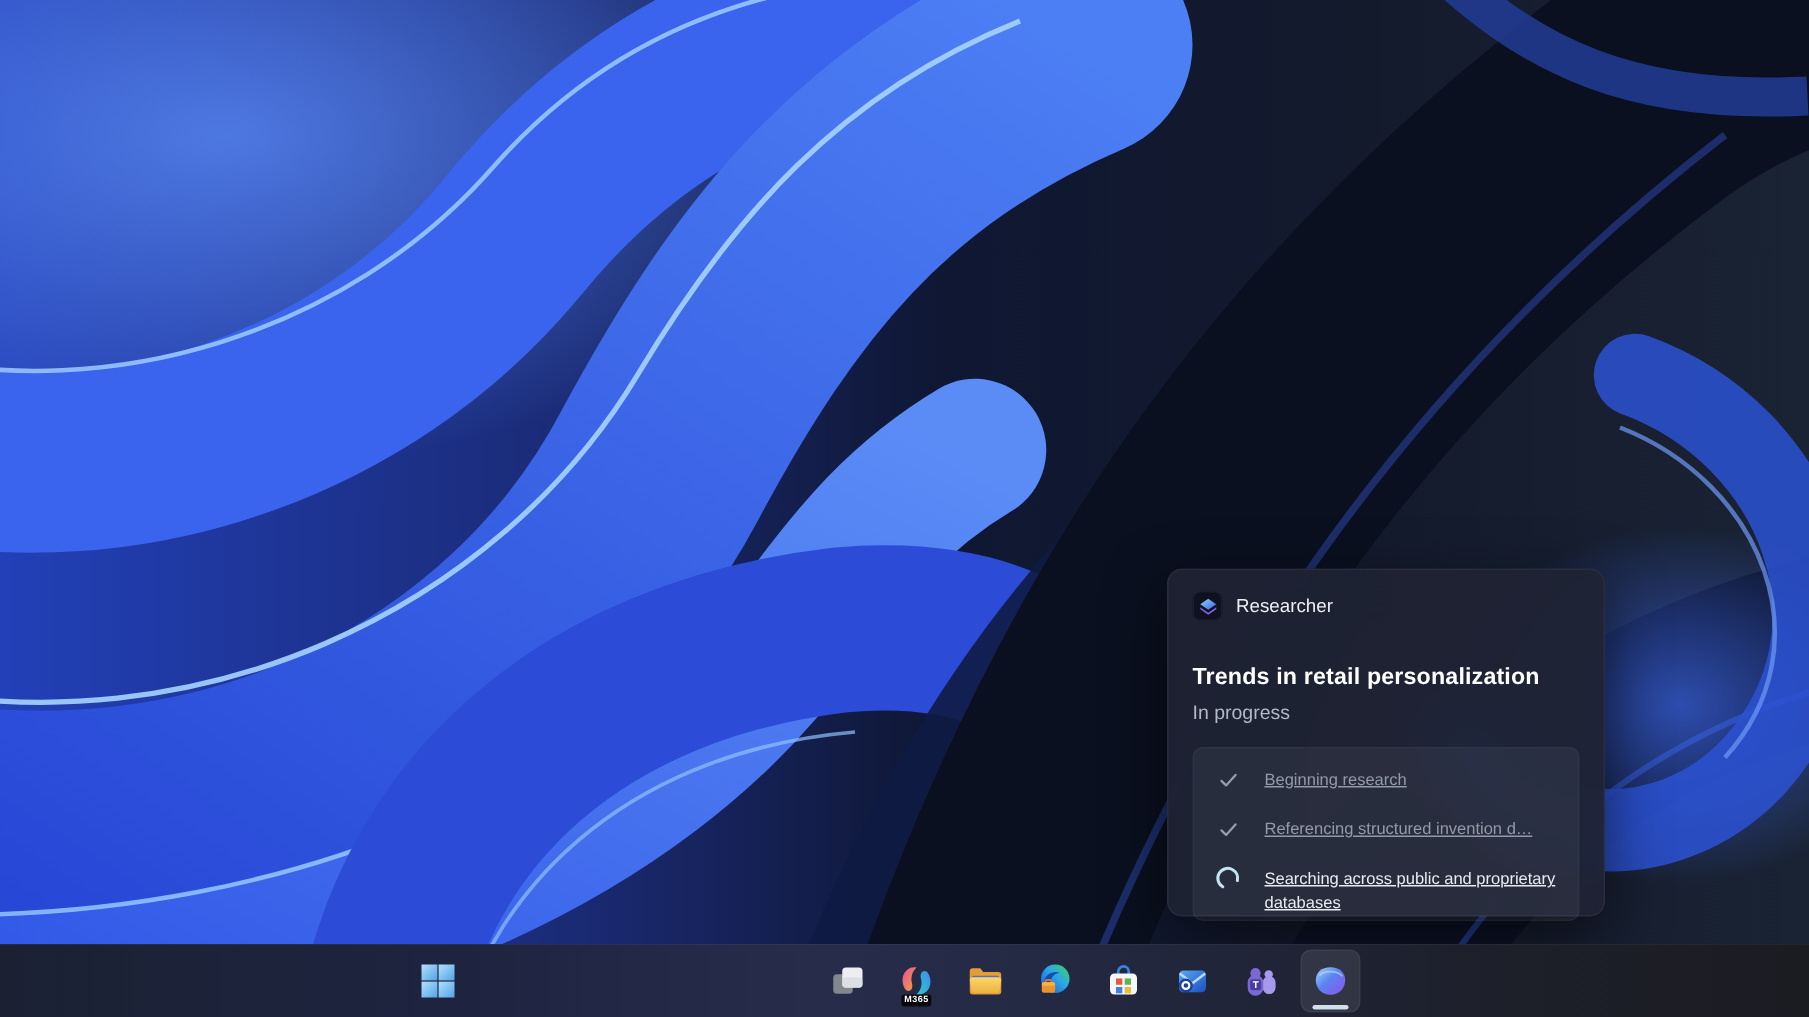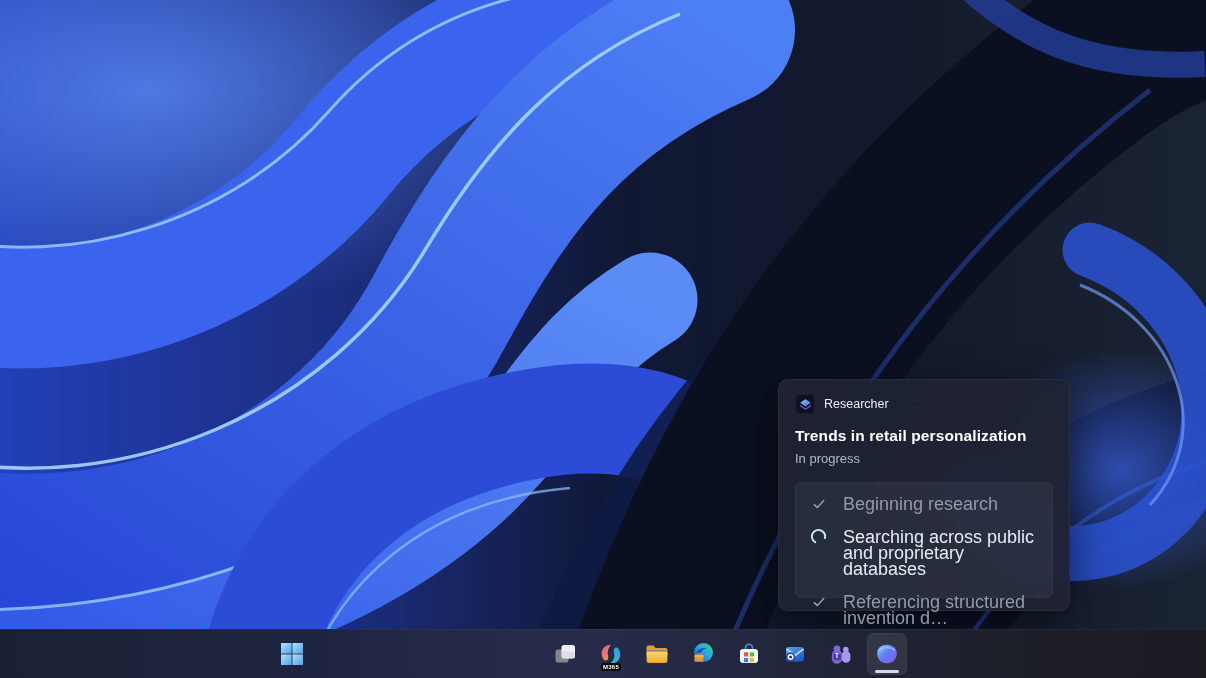--- a/index.html
+++ b/index.html
@@ -20,32 +20,32 @@
     padding:14px 16px 12px 16px;
     backdrop-filter:blur(18px);
   }
   .rp-header{display:flex;align-items:center;gap:9px;}
   .rp-badge{
     width:20px;height:20px;border-radius:5px;background:#0e1120;
     display:grid;place-items:center;flex:0 0 auto;
     box-shadow:inset 0 0 0 1px rgba(255,255,255,0.06);
   }
   .rp-appname{font-size:12.5px;color:#edeff5;}
-  .rp-title{margin-top:13px;font-size:15.5px;font-weight:700;color:#ffffff;letter-spacing:.1px;}
+  .rp-title{margin-top:29px;font-size:15.5px;font-weight:700;color:#ffffff;letter-spacing:.1px;}
   .rp-status{margin-top:6px;font-size:13px;color:#b3b9c6;}
   .rp-card{
     margin-top:16px;height:116px;box-sizing:border-box;border-radius:7px;
     background:rgba(255,255,255,0.05);
     border:1px solid rgba(255,255,255,0.035);
     padding:13px 12px 10px 14px;
   }
   .rp-step{display:flex;align-items:flex-start;gap:16px;margin-bottom:17px;}
   .rp-step:last-child{margin-bottom:0;}
   .rp-step .st-ic{width:17px;height:17px;flex:0 0 auto;display:grid;place-items:center;margin-top:-1px;}
-  .rp-step .st-label{font-size:18px;line-height:16px;}
+  .rp-step .st-label{font-size:11px;line-height:16px;text-decoration:underline;}
   .rp-step.done .st-label{color:#939aa7;}
   .rp-step.active .st-label{color:#e8ebf2;max-width:200px;}
   .spin{animation:rpspin 1.1s linear infinite;transform-origin:50% 50%;}
   @keyframes rpspin{to{transform:rotate(360deg);}}
 
   
   .taskbar{
     position:absolute;left:0;right:0;bottom:0;height:48px;z-index:5;
     background:linear-gradient(90deg,#1b2133 0%,#1e2440 26%,#272c4b 45%,#242943 58%,#1f2334 72%,#1d1f29 84%,#1b1c22 100%);
     border-top:1px solid rgba(255,255,255,0.045);
@@ -152,35 +152,35 @@
 
     <div class="rp-card">
       <div class="rp-step done">
         <span class="st-ic">
           <svg width="14" height="14" viewBox="0 0 14 14">
               <path d="M2.3,7.6 L5.4,10.6 L11.7,3.6" stroke="#969ca9" stroke-width="1.5" fill="none" stroke-linecap="round" stroke-linejoin="round"></path>
             </svg>
         </span>
         <span class="st-label">Beginning research</span>
       </div>
+      <div class="rp-step done">
+        <span class="st-ic">
+          <svg width="14" height="14" viewBox="0 0 14 14">
+              <path d="M2.3,7.6 L5.4,10.6 L11.7,3.6" stroke="#969ca9" stroke-width="1.5" fill="none" stroke-linecap="round" stroke-linejoin="round"></path>
+            </svg>
+        </span>
+        <span class="st-label">Referencing structured invention d…</span>
+      </div>
       <div class="rp-step active">
         <span class="st-ic">
           <svg class="spin" width="17" height="17" viewBox="0 0 17 17">
             <circle cx="8.5" cy="8.5" r="6.6" fill="none" stroke="#c3e4f4" stroke-width="2" stroke-linecap="round" stroke-dasharray="29 42" transform="rotate(120 8.5 8.5)"></circle>
           </svg>
         </span>
         <span class="st-label">Searching across public and proprietary databases</span>
-      </div>
-      <div class="rp-step done">
-        <span class="st-ic">
-          <svg width="14" height="14" viewBox="0 0 14 14">
-              <path d="M2.3,7.6 L5.4,10.6 L11.7,3.6" stroke="#969ca9" stroke-width="1.5" fill="none" stroke-linecap="round" stroke-linejoin="round"></path>
-            </svg>
-        </span>
-        <span class="st-label">Referencing structured invention d…</span>
       </div>
     </div>
   </div>
 
   <div class="taskbar">
 
     <div class="tb-btn tb-start">
       <svg width="26" height="26" viewBox="0 0 26 26">
         <defs>
             <linearGradient id="gStart" x1="0" y1="0" x2="1" y2="1">

